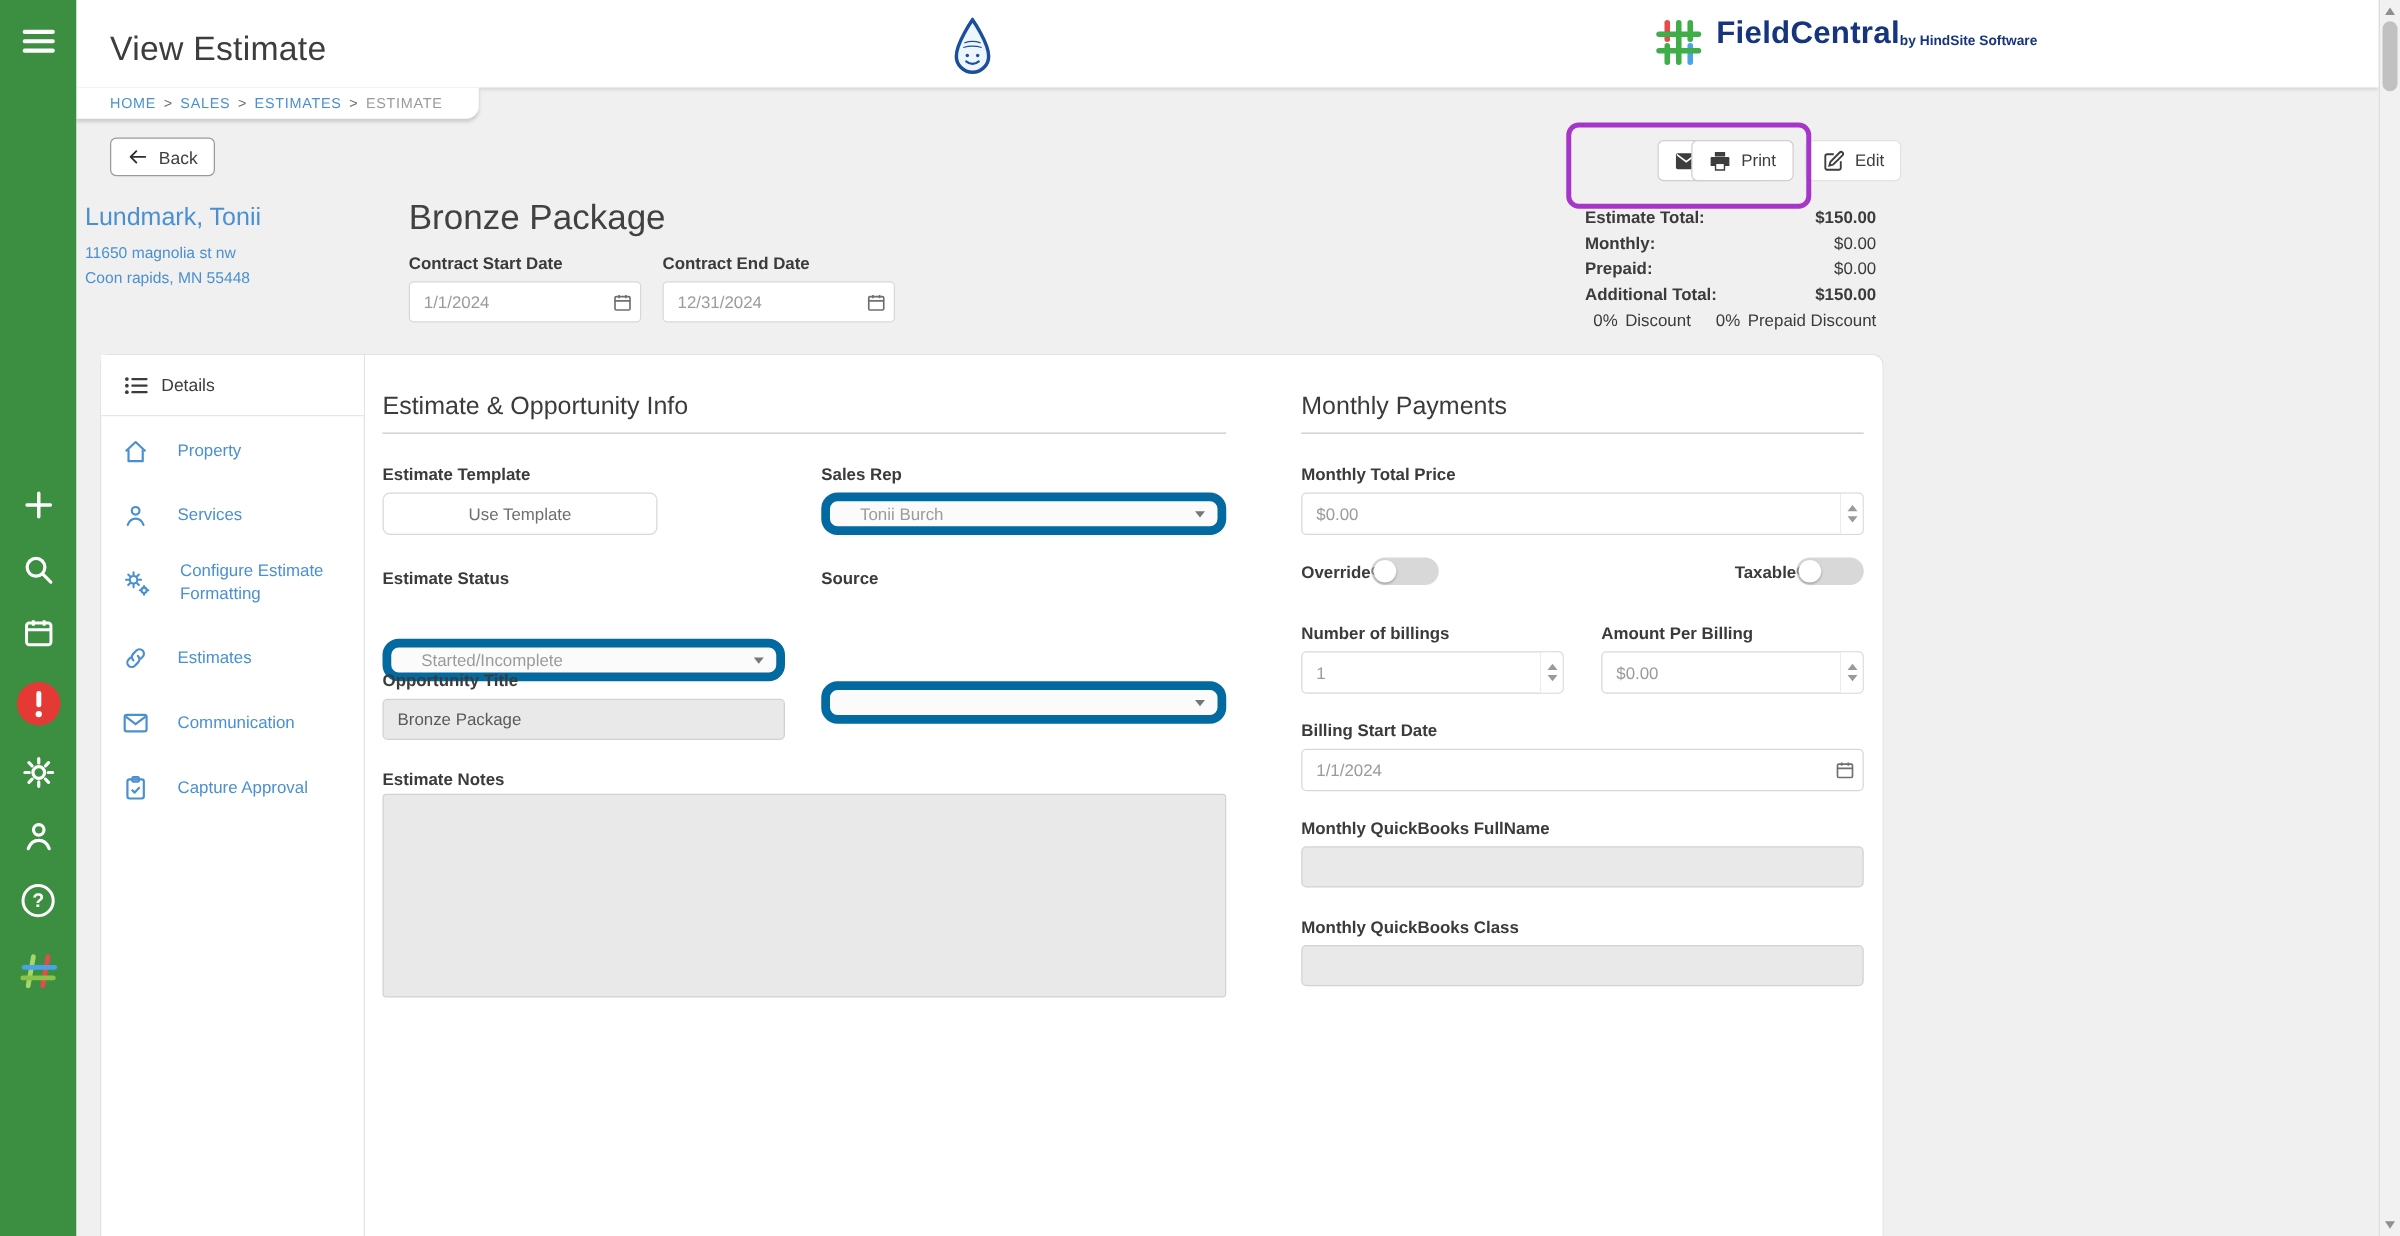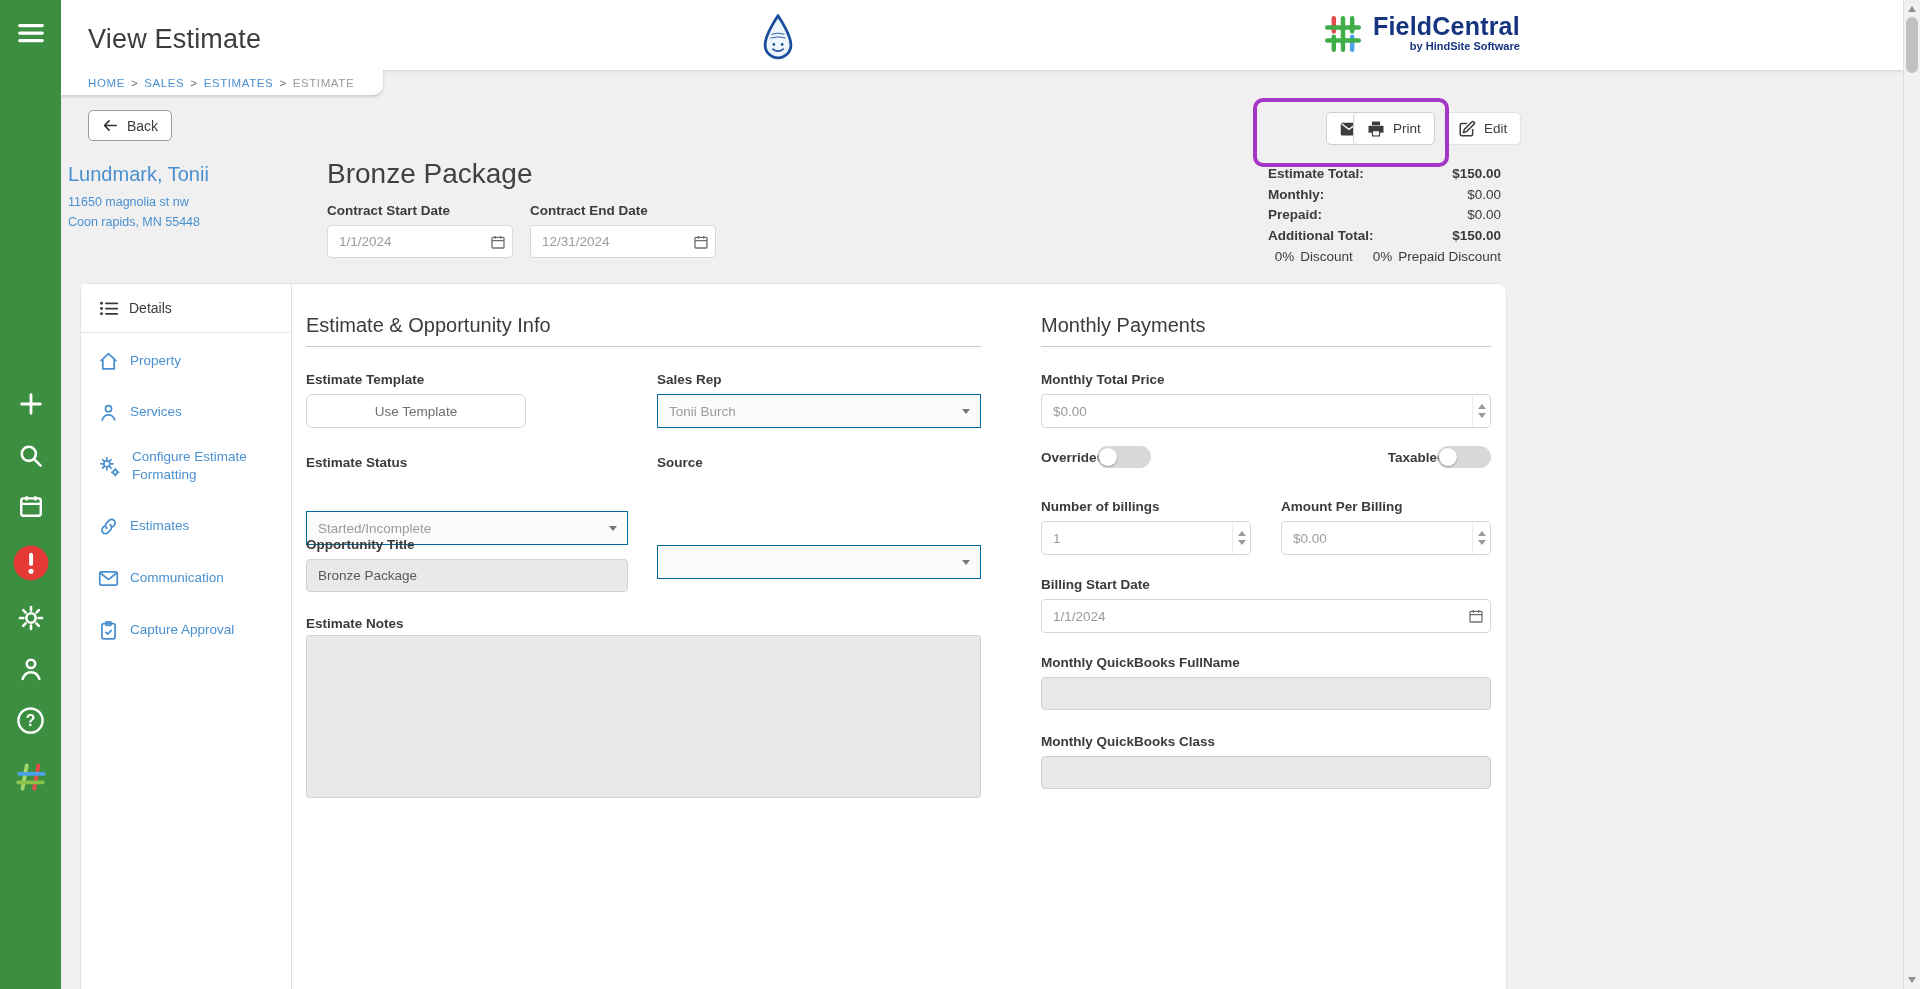--- a/index.html
+++ b/index.html
@@ -18,21 +18,21 @@
   
   .topbar{left:61px;top:0;width:1842px;height:70px;background:#fff;z-index:10;box-shadow:0 1px 3px rgba(0,0,0,.14);}
   .page-title{left:88px;top:24px;font-size:27px;color:#3d3d3d;letter-spacing:.2px;z-index:11;}
   .crumb-tab{left:61px;top:70px;width:322px;height:25px;background:#fff;border-radius:0 0 10px 0;z-index:11;
     box-shadow:0 2px 3px rgba(0,0,0,.15);display:flex;align-items:center;padding-left:27px;box-sizing:border-box;}
   .crumb{font-size:11.5px;letter-spacing:.6px;display:flex;gap:6px;align-items:center;white-space:nowrap;}
   .crumb a{color:#4a90d0;text-decoration:none;cursor:pointer;}
   .crumb .sep{color:#6d6d6d;}
   .crumb .cur{color:#9a9a9a;}
   .brand{left:1322px;top:13px;display:flex;align-items:flex-start;gap:9px;z-index:11;}
-  .brand-txt{display:flex;flex-direction:column;align-items:flex-end;text-align:center;}
+  .brand-txt{display:flex;flex-direction:row;align-items:flex-end;text-align:center;}
   .brand-name{font-size:25px;font-weight:700;color:#16357e;line-height:26px;letter-spacing:.2px;}
   .brand-tag{font-size:11px;font-weight:700;color:#16357e;margin-top:1px;}
 
   
   .btn{display:inline-flex;align-items:center;gap:8px;background:#fff;border:1px solid #cfcfcf;border-radius:5px;
     padding:0 13px;height:33px;font-size:13.5px;color:#3d3d3d;cursor:pointer;box-sizing:border-box;white-space:nowrap;}
   .back-btn{left:88px;top:110px;border-color:#9a9a9a;height:31px;font-size:14px;}
   .annot{left:1253px;top:98px;width:188px;height:61px;border:4px solid #a636c8;border-radius:10px;z-index:6;pointer-events:none;}
   .email-btn{left:1326px;top:112px;z-index:5;}
   .print-btn{left:1353px;top:112px;z-index:5;}
@@ -59,31 +59,31 @@
   .sdisc{display:flex;justify-content:flex-end;gap:6px;line-height:21px;margin-top:0px;}
   .sdisc .pct{font-weight:400;}
   .sdisc .gap{width:8px;}
 
   
   .card{left:80px;top:283px;width:1427px;height:706px;background:#fff;border:1px solid #e3e3e3;border-bottom:none;
     border-radius:9px 9px 0 0;box-sizing:border-box;z-index:2;}
   .vdiv{position:absolute;left:210px;top:0;bottom:0;width:1px;background:#e2e2e2;}
   .tab-details{position:absolute;left:0;top:0;width:210px;height:49px;display:flex;align-items:center;gap:10px;
     padding-left:17px;box-sizing:border-box;color:#3b3b3b;font-size:14px;border-bottom:1px solid #e6e6e6;background:#fff;cursor:pointer;}
-  .navitem{position:absolute;left:0;width:210px;display:flex;align-items:center;gap:11px;padding-left:17px;
+  .navitem{position:absolute;left:0;width:210px;display:flex;align-items:center;gap:23px;padding-left:17px;
     box-sizing:border-box;color:#4a90d0;font-size:13.5px;cursor:pointer;height:40px;}
   .navitem .nlabel{line-height:1.35;}
   .section-h{font-size:20px;color:#3b3b3b;border-bottom:1px solid #c9c9c9;padding-bottom:9px;}
 
   .form-left{position:absolute;left:225px;top:0;width:675px;}
   .form-right{position:absolute;left:960px;top:0;width:450px;}
   .fl-abs{position:absolute;}
 
-  .select{position:relative;background:#fbfbfb;border:1px solid #0369a1;border-radius:0;height:34px;display:flex;
-    align-items:center;padding:0 28px 0 11px;font-size:13.5px;color:#9b9b9b;box-sizing:border-box;cursor:pointer;}
+  .select{position:relative;background:#fbfbfb;border:7px solid #0369a1;border-radius:13px;height:34px;display:flex;
+    align-items:center;padding:0 28px 0 24px;font-size:13.5px;color:#9b9b9b;box-sizing:border-box;cursor:pointer;}
   .caret{position:absolute;right:10px;top:50%;margin-top:-2px;width:0;height:0;
     border-left:4.5px solid transparent;border-right:4.5px solid transparent;border-top:5.5px solid #777;}
   .use-template{width:220px;height:34px;background:#fff;border:1px solid #d8d8d8;border-radius:6px;display:flex;
     align-items:center;justify-content:center;font-size:13.5px;color:#6e6e6e;cursor:pointer;box-sizing:border-box;}
   .notes{width:675px;height:163px;background:#e9e9e9;border:1px solid #d2d2d2;border-radius:3px;box-sizing:border-box;resize:none;outline:none;}
 
   .spin{position:absolute;right:1px;top:1px;bottom:1px;width:17px;display:flex;flex-direction:column;justify-content:center;
     align-items:center;gap:4px;background:#fff;border-left:1px solid #ececec;border-radius:0 4px 4px 0;cursor:pointer;}
   .spin .up{width:0;height:0;border-left:4px solid transparent;border-right:4px solid transparent;border-bottom:5px solid #9a9a9a;}
   .spin .dn{width:0;height:0;border-left:4px solid transparent;border-right:4px solid transparent;border-top:5px solid #9a9a9a;}

